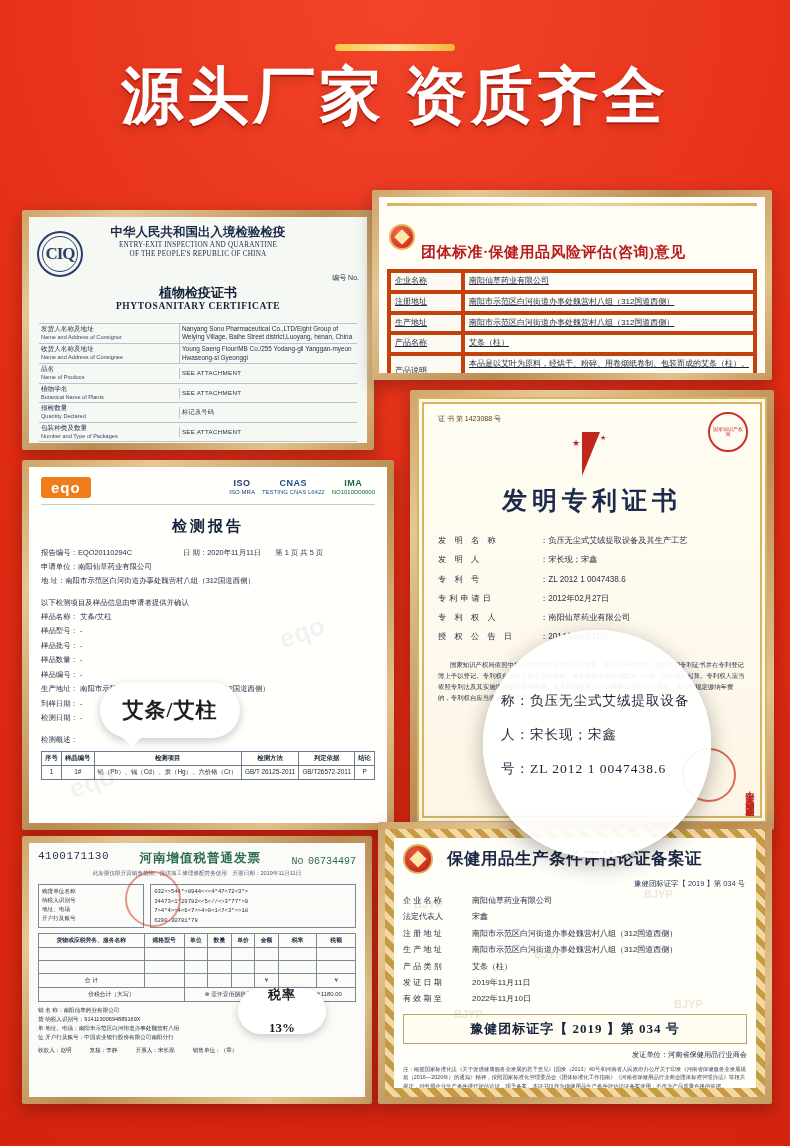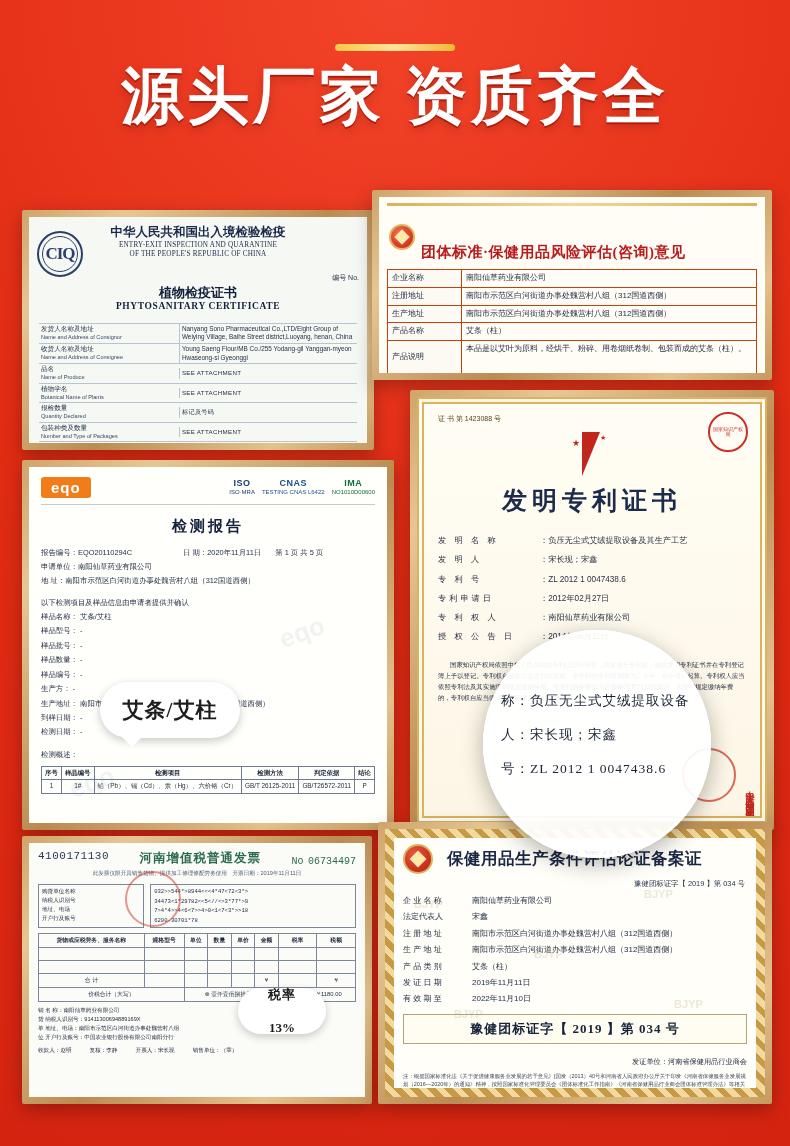--- a/index.html
+++ b/index.html
@@ -103,21 +103,21 @@
   .d2-badge::after {
     content: ""; position: absolute; left: 50%; top: 50%;
     width: 11px; height: 11px; transform: translate(-50%,-50%) rotate(45deg);
     background: #ffe9a8;
   }
   .d2-title {
     font-family: "Liberation Serif", serif;
     font-size: 15px; font-weight: bold; color: #b91c1c; letter-spacing: .5px; margin-top: 31px;
   }
   .d2-tbl { width: 100%; border-collapse: collapse; font-size: 8px; color: #1d2740; }
-  .d2-tbl td { border: 1px solid #c2410c; padding: 3px 4px; line-height: 1.35; }
+  .d2-tbl td { border: 4px solid #c2410c; padding: 3px 4px; line-height: 1.35; text-decoration: underline; }
   .d2-tbl td.k { width: 74px; background: #fcfaf2; }
   .d2-tbl td.lastcell { height: 34px; vertical-align: top; }
 
   
   #doc3 { left: 22px; top: 460px; width: 372px; height: 370px; }
   #doc3 .inner { background: #fffffc; padding: 10px 12px; }
   .d3-logos { display: flex; align-items: center; justify-content: space-between; }
   .d3-eqo {
     font-family: "Liberation Sans", sans-serif; font-weight: bold;
     font-size: 15px; color: #fff; background: #f07d1a;
@@ -274,21 +274,21 @@
   .d6-zi { text-align: right; font-size: 7.4px; color: #2a3450; margin: 5px 2px 4px; }
   .d6-rows { font-size: 8px; color: #1e2840; line-height: 2.05; }
   .d6-rows .r { display: flex; gap: 5px; }
   .d6-rows .r .k { min-width: 64px; }
   .d6-big {
     margin: 6px 0 4px; padding: 5px 6px; border: 1px solid #b9a371;
     background: #fffdf2; text-align: center;
     font-family: "Liberation Serif", serif; font-size: 13px; font-weight: bold;
     color: #18243c; letter-spacing: 1px;
   }
-  .d6-sign { text-align: right; font-size: 7.2px; color: #1e2840; margin-top: 13px; }
+  .d6-sign { text-align: right; font-size: 7.2px; color: #1e2840; margin-top: 6px; }
   .d6-foot { font-size: 5.4px; color: #3a4561; line-height: 1.6; margin-top: 5px; }
   .d6-wm { position: absolute; color: rgba(170,150,110,.22); font-size: 11px; font-weight: bold; }
 </style>
 </head>
 <body>
 
 <div class="bg-gradient"></div>
 
 <div class="header">
   <div class="gold-bar"></div>
@@ -423,21 +423,20 @@
       <div>申请单位：南阳仙草药业有限公司</div>
       <div>地    址：南阳市示范区白河街道办事处魏营村八组（312国道西侧）</div>
     </div>
     <div class="d3-sec">以下检测项目及样品信息由申请者提供并确认</div>
     <div class="d3-samples">
       <div>样品名称：     艾条/艾柱</div>
       <div>样品型号：     -</div>
       <div>样品批号：     -</div>
       <div>样品数量：     -</div>
       <div>样品编号：     -</div>
-      <div>生产方：       -</div>
       <div>生产地址：     南阳市示范区白河街道办事处魏营村八组（312国道西侧）</div>
       <div>到样日期：     -</div>
       <div>检测日期：     -</div>
     </div>
     <div class="d3-sec">检测概述：</div>
     <table class="d3-tbl">
       <tbody>
           <tr>
         <th>序号</th>
         <th>样品编号</th>

